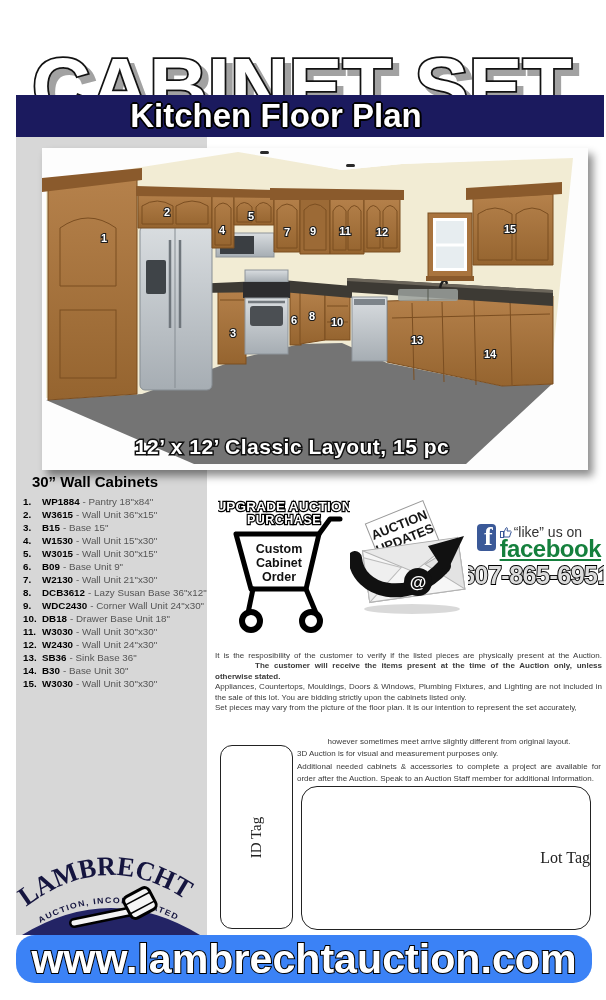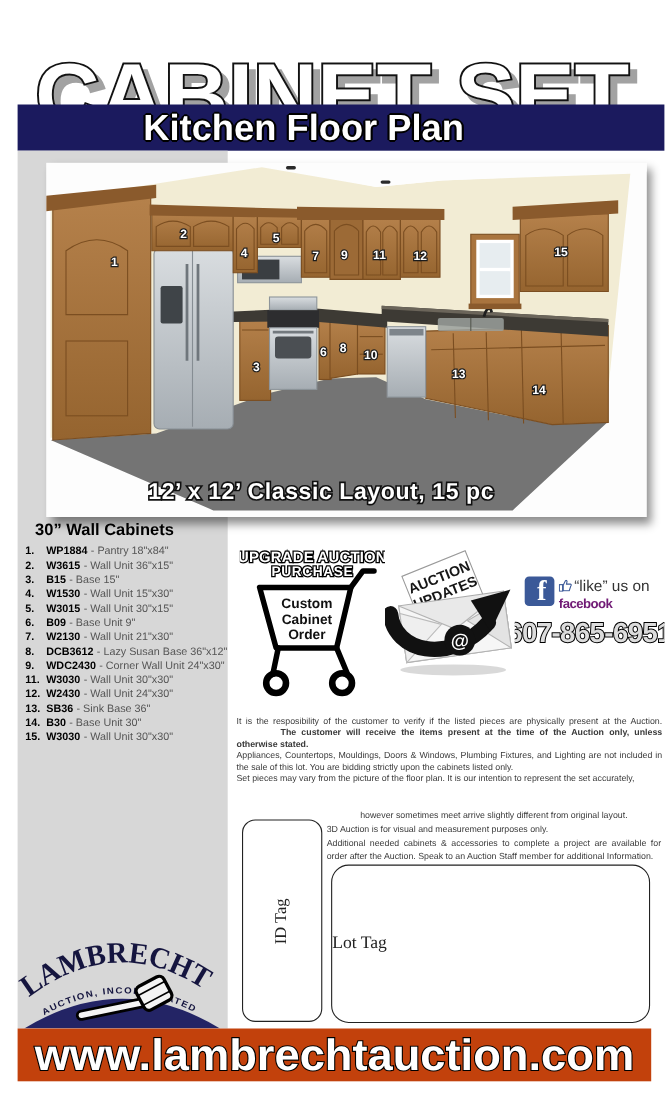--- a/index.html
+++ b/index.html
@@ -31,43 +31,43 @@
 
   
   #cartwrap{left:218px;top:497px;width:132px;height:138px;}
   #envwrap{left:350px;top:496px;width:124px;height:122px;}
   #fbblock{left:477px;top:524px;width:124px;display:flex;align-items:flex-start;}
   #fbblock .ftile{width:27px;height:27px;background:#3b5998;border-radius:4px;color:#fff;
     font-weight:bold;font-size:26px;line-height:25px;text-align:center;font-family:"Liberation Serif",serif;
     text-indent:4px;overflow:hidden;}
   #fbblock .col{margin-left:4px;}
   #fbblock .likerow{font-size:14px;color:#333;display:flex;align-items:center;gap:2px;}
-  #fbblock .brand{font-size:12px;font-weight:bold;color:#701a75;line-height:18px;letter-spacing:-.5px;}
+  #fbblock .brand{font-size:24px;font-weight:bold;color:#15803d;line-height:18px;letter-spacing:-.5px;text-decoration:underline;}
   #phonewrap{left:468px;top:558px;width:136px;height:36px;}
 
   
   #paras{left:215px;top:651px;width:387px;font-size:8px;line-height:10.4px;color:#3a3a3a;}
   #paras p{margin:0;text-align:justify;}
   #paras .b{font-weight:bold;margin-left:40px;}
   #paras2{left:297px;top:736px;width:304px;font-size:8px;line-height:12.4px;color:#3a3a3a;}
   #paras2 p{margin:0;}
   #paras2 .ctr{text-align:center;}
   #paras2 .jst{text-align:justify;}
 
   
   .tagbox{border:1.5px solid #222;background:#fff;font-family:"Liberation Serif",serif;color:#222;}
   #idtag{left:220px;top:745px;width:71px;height:182px;border-radius:12px;display:flex;
          align-items:center;justify-content:center;}
   #idtag span{transform:rotate(-90deg);font-size:15px;white-space:nowrap;}
   #lottag{left:301px;top:786px;width:288px;height:142px;border-radius:16px;display:flex;
-          align-items:center;justify-content:flex-start;font-size:16px;}
+          align-items:center;justify-content:flex-end;font-size:16px;}
 
   
   #logowrap{left:16px;top:833px;width:191px;height:102px;}
-  #footer{left:16px;top:935px;width:576px;height:48px;background:#c2410c;}
+  #footer{left:16px;top:935px;width:576px;height:48px;background:#3b82f6;border-radius:19px;}
 </style>
 </head>
 <body>
 
 <div id="page">
 
   <div class="abs" style="left:14px;top:4px;width:578px;height:90px;margin-top:40px;">
     <svg width="578" height="90" viewBox="0 0 578 90">
       <text x="24" y="76" font-size="80" font-weight="bold" fill="#a2a2a2" stroke="#a2a2a2" stroke-width="4" textLength="540" lengthAdjust="spacingAndGlyphs">CABINET SET</text>
       <text x="18" y="70" font-size="80" font-weight="bold" fill="#ffffff" stroke="#121212" stroke-width="3.5" paint-order="stroke" textLength="540" lengthAdjust="spacingAndGlyphs">CABINET SET</text>
@@ -239,20 +239,25 @@
         <span class="n">8.</span>
         <span class="c">DCB3612</span>
         <span class="d">- Lazy Susan Base 36"x12"</span>
       </div>
     <div class="li">
         <span class="n">9.</span>
         <span class="c">WDC2430</span>
         <span class="d">- Corner Wall Unit 24"x30"</span>
       </div>
     <div class="li">
+        <span class="n">10.</span>
+        <span class="c">DB18</span>
+        <span class="d">- Drawer Base Unit 18"</span>
+      </div>
+    <div class="li">
         <span class="n">11.</span>
         <span class="c">W3030</span>
         <span class="d">- Wall Unit 30"x30"</span>
       </div>
     <div class="li">
         <span class="n">12.</span>
         <span class="c">W2430</span>
         <span class="d">- Wall Unit 24"x30"</span>
       </div>
     <div class="li">

